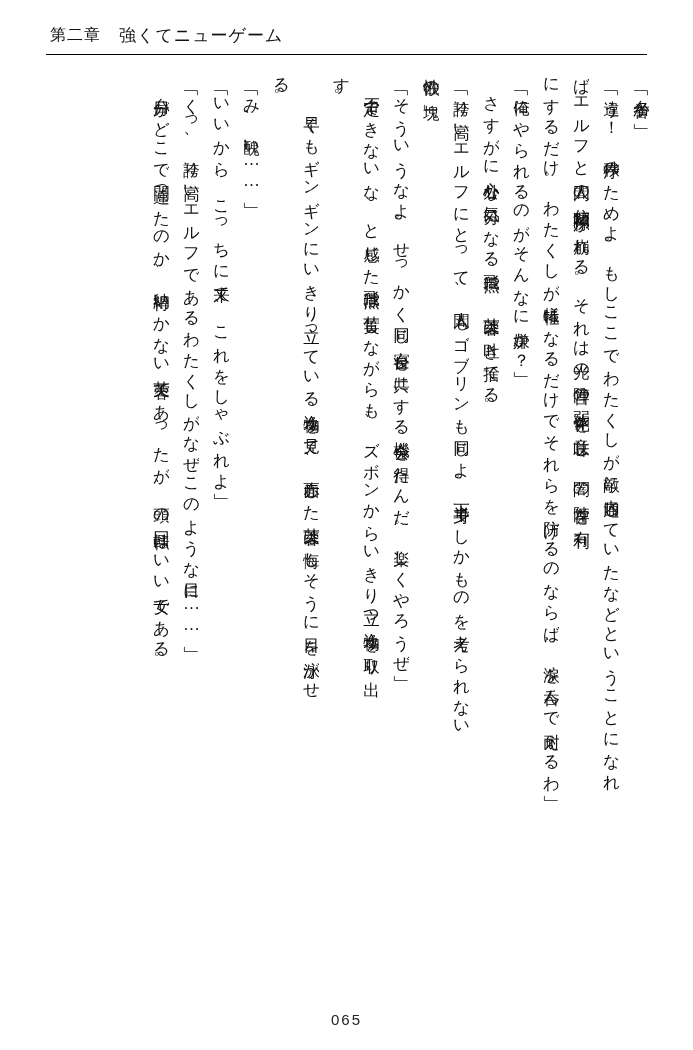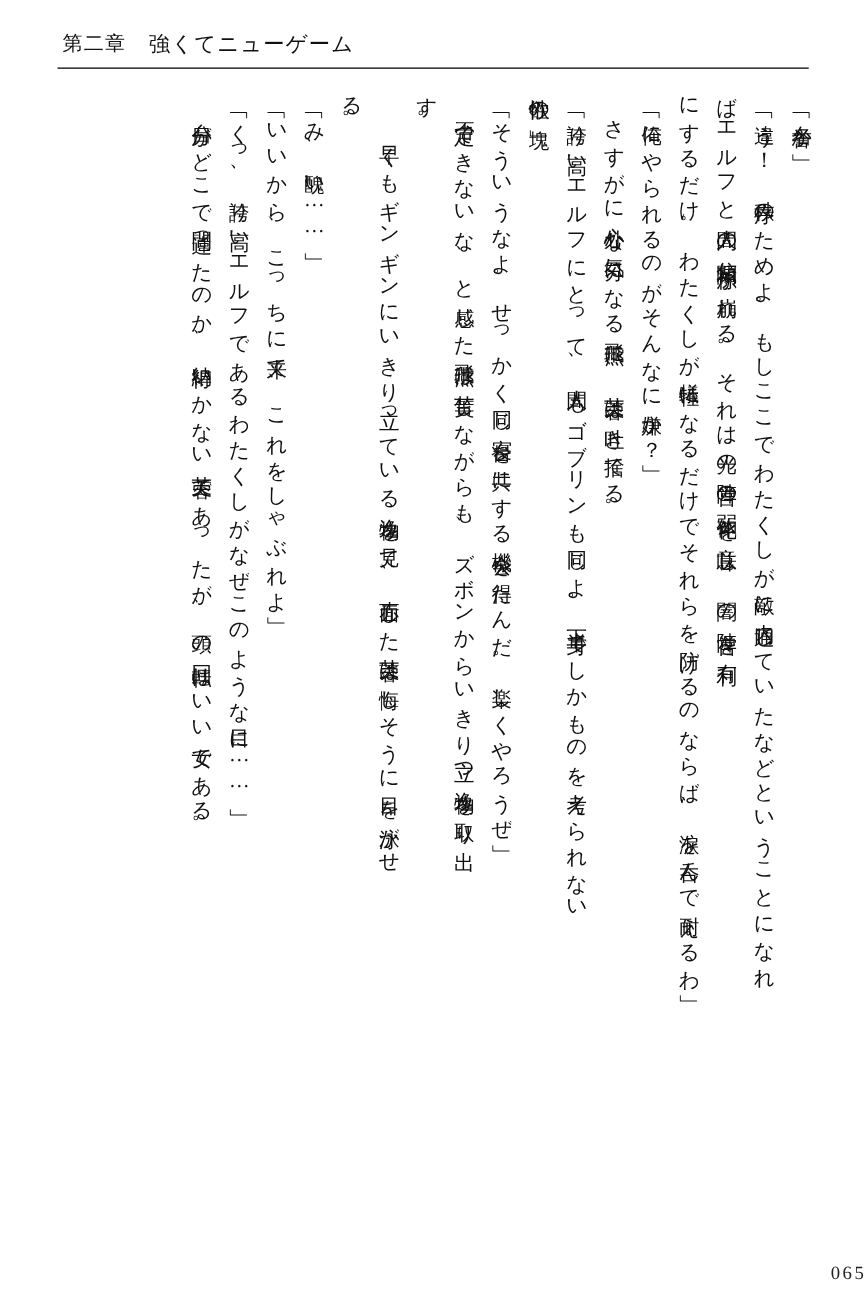--- a/index.html
+++ b/index.html
@@ -87,25 +87,25 @@
     padding-top: 38px;
     box-sizing: border-box;
   }
 
   
   #page-number {
     position: absolute;
     bottom: 22px;
     left: 0;
     right: 0;
-    text-align: right;
+    text-align: center;
     font-size: 15px;
     letter-spacing: 2px;
     color: #222222;
-    font-family: Liberation Serif, serif;
+    font-family: Liberation Sans, sans-serif;
   }
 </style>
 </head>
 <body>
 
 <div id="page">
 
   <div id="header-area">
     <span class="chapter-no">第二章</span>
     <span class="chapter-title">強くてニューゲーム</span>

